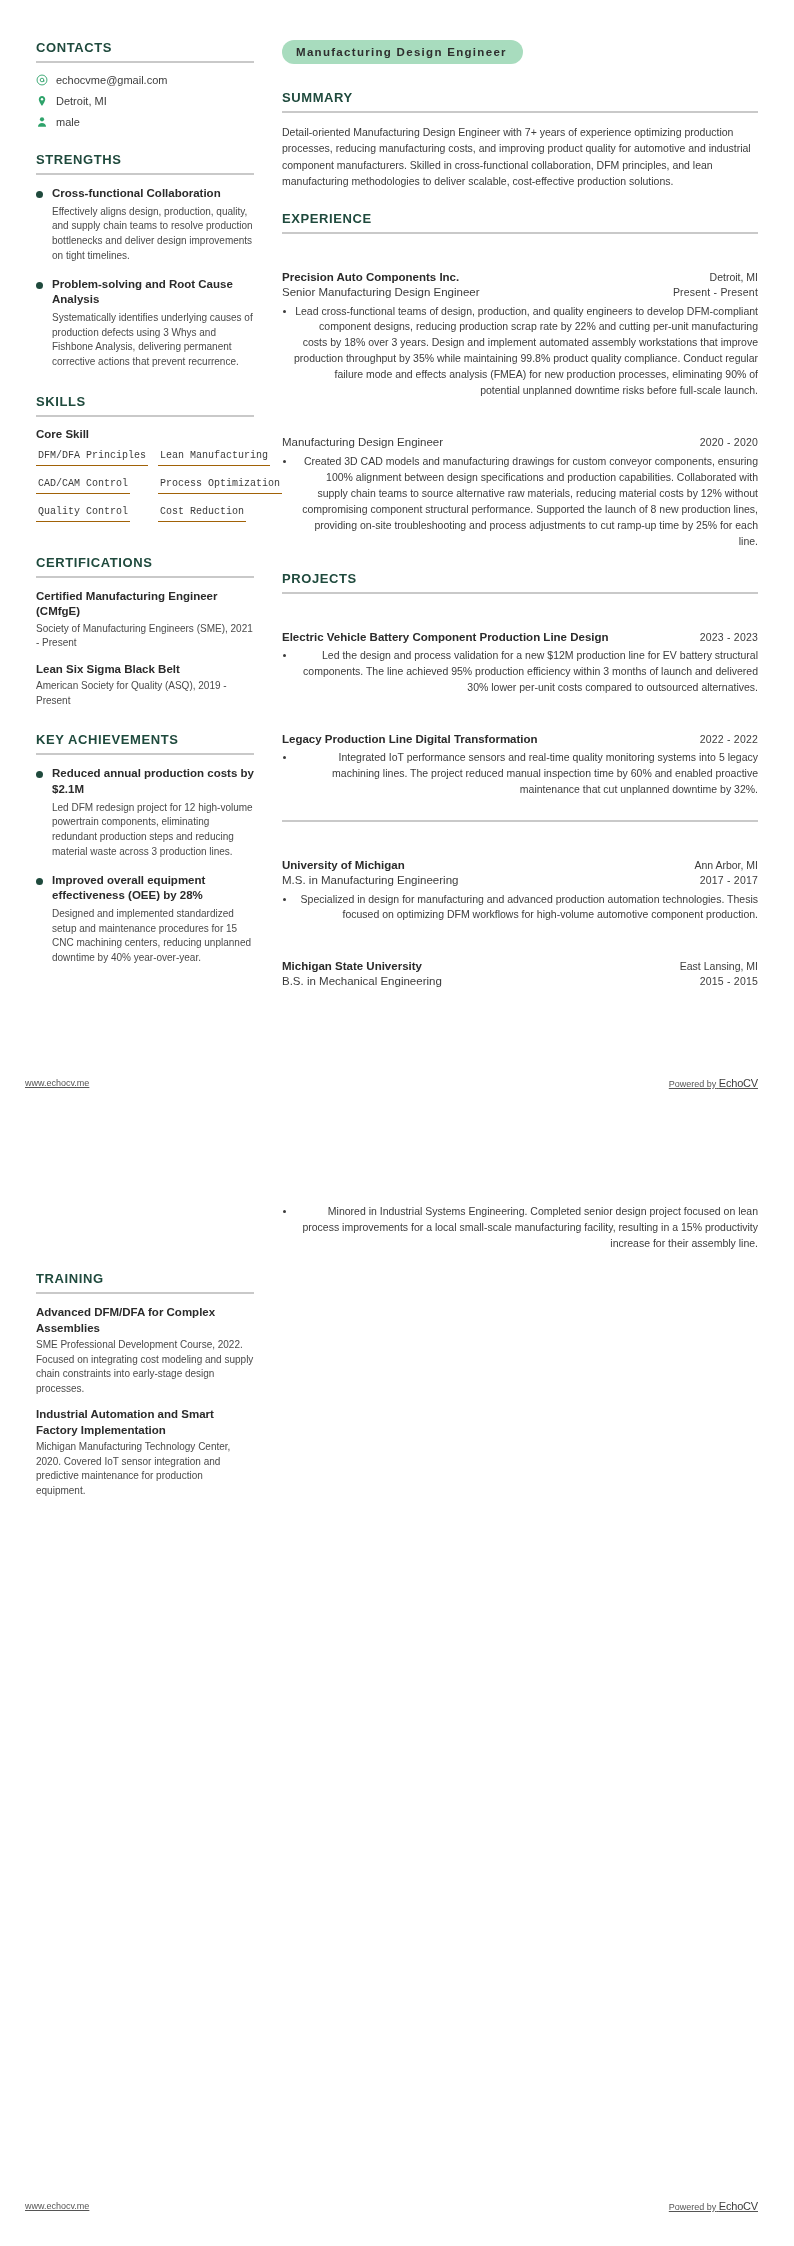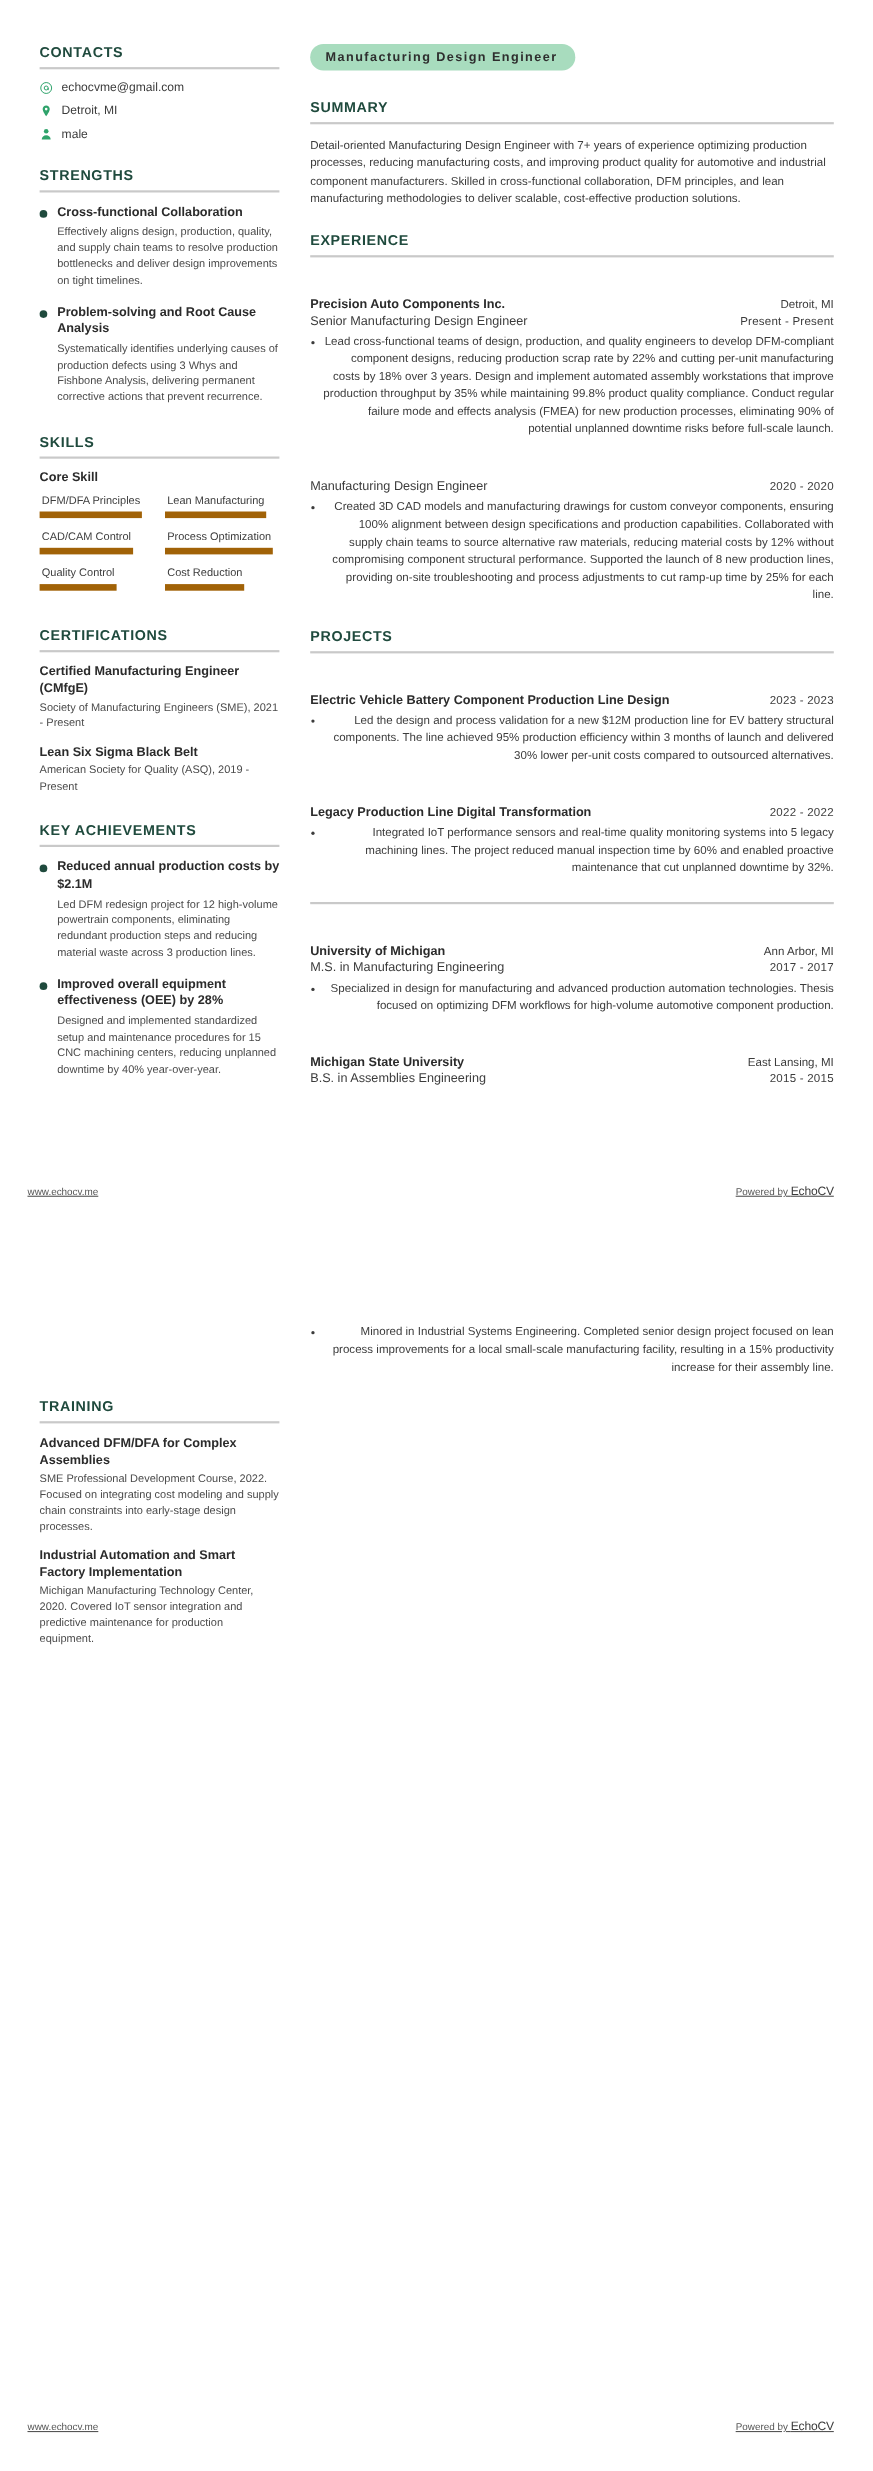--- a/index.html
+++ b/index.html
@@ -102,24 +102,25 @@
   .skill-grid {
     display: grid;
     grid-template-columns: 1fr 1fr;
     column-gap: 10px;
     row-gap: 0px;
   }
   .skill-chip {
     font-size: 10px;
     color: #3c3c3c;
     padding: 3px 2px 4px 2px;
-    border-bottom: 6px solid #a16207;
+    border-bottom: 1px solid #a16207;
     margin-bottom: 9px;
     white-space: nowrap;
     justify-self: start;
+    font-family: Liberation Mono, monospace;
   }
 
   
   .cert-item { margin-bottom: 11px; }
   .cert-title {
     font-size: 11.5px;
     font-weight: bold;
     color: #2b2b2b;
     line-height: 1.35;
     margin-bottom: 2px;
@@ -434,21 +435,21 @@
             <li>Specialized in design for manufacturing and advanced production automation technologies. Thesis focused on optimizing DFM workflows for high-volume automotive component production.</li>
           </ul>
         </div>
 
         <div class="entry">
           <div class="entry-row">
             <div class="entry-org">Michigan State University</div>
             <div class="entry-loc">East Lansing, MI</div>
           </div>
           <div class="entry-row">
-            <div class="entry-role">B.S. in Assemblies Engineering</div>
+            <div class="entry-role">B.S. in Mechanical Engineering</div>
             <div class="entry-date">2015 - 2015</div>
           </div>
         </div>
       </div>
 
     </div>
   </div>
 
   <div class="footer">
     <div>www.echocv.me</div>

